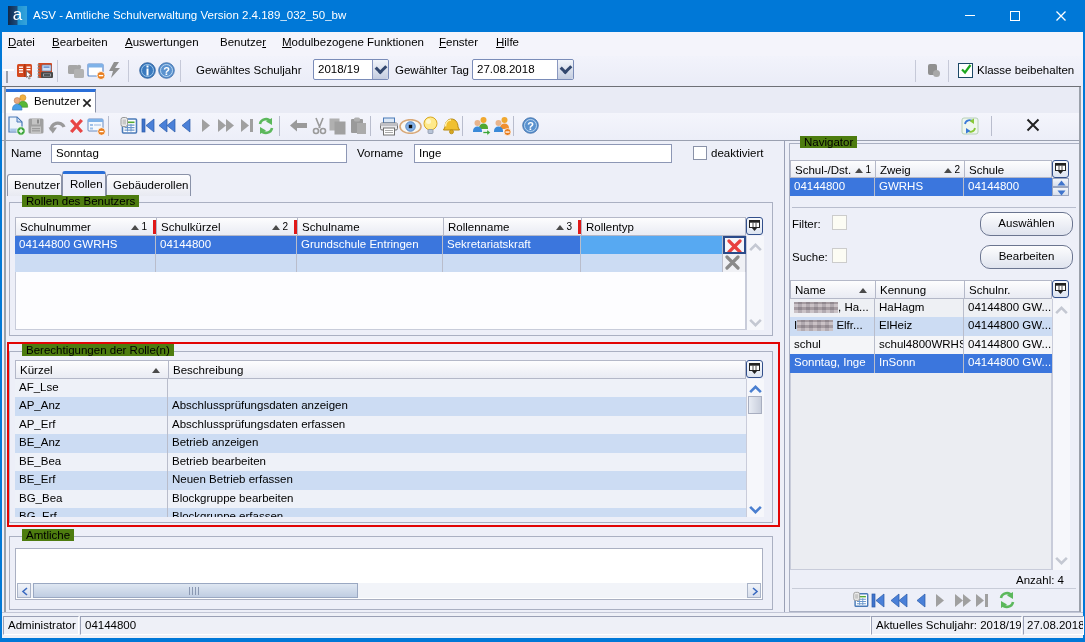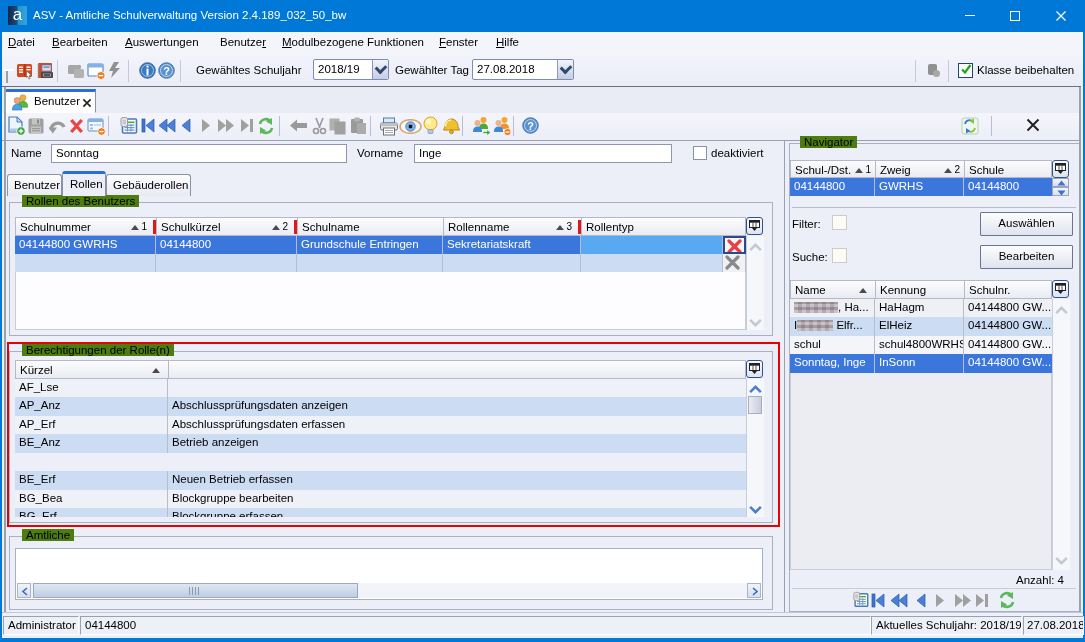--- a/index.html
+++ b/index.html
@@ -55,21 +55,21 @@
   .cell{position:absolute;top:0;height:100%;padding:2px 0 0 4px;box-sizing:border-box;border-right:1px solid #b9bdcb;overflow:hidden;white-space:nowrap;}
   .rowsel{background:#3b76dd;color:#fff;}
   .rowalt{background:#ccdcf3;}
   .rowlight{background:#eef1f8;}
   .gridbtn{position:absolute;width:17px;height:18px;background:linear-gradient(#f8fafd,#dde4f0);border:1px solid #33508c;border-radius:3px;box-sizing:border-box;}
   .vscroll{position:absolute;background:#f6f7fb;border-left:1px solid #c9ccda;}
   .chev{position:absolute;width:15px;height:14px;}
   
   .statusbar{left:2px;top:612px;width:1081px;height:25px;background:#eef0f7;border-top:1px solid #c2c6d6;}
   .scell{position:absolute;top:3px;height:19px;border:1px solid;border-color:#9aa0b5 #fff #fff #9aa0b5;padding:2px 0 0 4px;box-sizing:border-box;white-space:nowrap;overflow:hidden;}
-  .btn{position:absolute;background:linear-gradient(#fdfdfe,#dfe3ee);border:1px solid #6b7590;border-radius:1px;text-align:center;box-sizing:border-box;}
+  .btn{position:absolute;background:linear-gradient(#fdfdfe,#dfe3ee);border:1px solid #6b7590;border-radius:10px;text-align:center;box-sizing:border-box;}
   .tab2{position:absolute;background:linear-gradient(#fdfdfe,#e8eaf2);border:1px solid #8a92a8;border-bottom:none;border-radius:3px 3px 0 0;box-sizing:border-box;}
   .tab2.active2{background:#edeff8;border-top:3px solid #2a6fd8;z-index:2;}
   .cens{display:inline-block;height:11px;vertical-align:-2px;background:repeating-linear-gradient(90deg,#cac2c6 0 4px,#b2aab0 4px 8px),repeating-linear-gradient(0deg,rgba(255,255,255,.35) 0 3px,rgba(120,110,118,.35) 3px 6px);background-blend-mode:multiply;}
   svg{position:absolute;}
 </style>
 </head>
 <body>
 <div class="w">
 
   <div class="abs titlebar"></div>
@@ -468,20 +468,23 @@
 
       <div class="grp" style="left:7px;top:211px;width:762px;height:170px">
         <span class="grplabel" style="left:12px">Berechtigungen der Rolle(n)</span>
       </div>
 
       <div class="thead" style="left:13px;top:220px;width:731px;height:19px">
         <div class="hcol" style="left:0;width:153px">
             <span class="ht">Kürzel</span>
             <span class="tri" style="right:8px"></span>
           </div>
+        <div class="hcol" style="left:153px;width:578px;border-right:none">
+            <span class="ht">Beschreibung</span>
+          </div>
       </div>
       <div class="gridbtn" style="left:744px;top:220px">
         <svg style="left:2px;top:2px" width="11" height="12" viewBox="0 0 11 12">
             <rect x="0.5" y="0.5" width="10" height="7" fill="#fff" stroke="#222" stroke-width="1"></rect>
             <rect x="0.5" y="0.5" width="10" height="2.2" fill="#222"></rect>
             <path d="M5.5 11 L2.5 7.5 H8.5 Z" fill="#222"></path>
             <path d="M4 2.7 V7.5 M7 2.7 V7.5" stroke="#222" stroke-width="0.8"></path>
           </svg>
       </div>
       <div id="permtable" class="abs" style="left:13px;top:239px;width:731px;height:138px;overflow:hidden">
@@ -492,20 +495,24 @@
             <div class="cell" style="left:0;width:153px">AP_Anz</div>
             <div class="cell" style="left:153px;width:578px;border-right:none">Abschlussprüfungsdaten anzeigen</div>
           </div>
         <div class="row rowlight" style="left:0;top:37px;width:731px;height:18px">
             <div class="cell" style="left:0;width:153px">AP_Erf</div>
             <div class="cell" style="left:153px;width:578px;border-right:none">Abschlussprüfungsdaten erfassen</div>
           </div>
         <div class="row rowalt" style="left:0;top:55px;width:731px;height:19px">
             <div class="cell" style="left:0;width:153px">BE_Anz</div>
             <div class="cell" style="left:153px;width:578px;border-right:none">Betrieb anzeigen</div>
+          </div>
+        <div class="row rowlight" style="left:0;top:74px;width:731px;height:18px">
+            <div class="cell" style="left:0;width:153px">BE_Bea</div>
+            <div class="cell" style="left:153px;width:578px;border-right:none">Betrieb bearbeiten</div>
           </div>
         <div class="row rowalt" style="left:0;top:92px;width:731px;height:19px">
             <div class="cell" style="left:0;width:153px">BE_Erf</div>
             <div class="cell" style="left:153px;width:578px;border-right:none">Neuen Betrieb erfassen</div>
           </div>
         <div class="row rowlight" style="left:0;top:111px;width:731px;height:18px">
             <div class="cell" style="left:0;width:153px">BG_Bea</div>
             <div class="cell" style="left:153px;width:578px;border-right:none">Blockgruppe bearbeiten</div>
           </div>
         <div class="row rowalt" style="left:0;top:129px;width:731px;height:19px">

